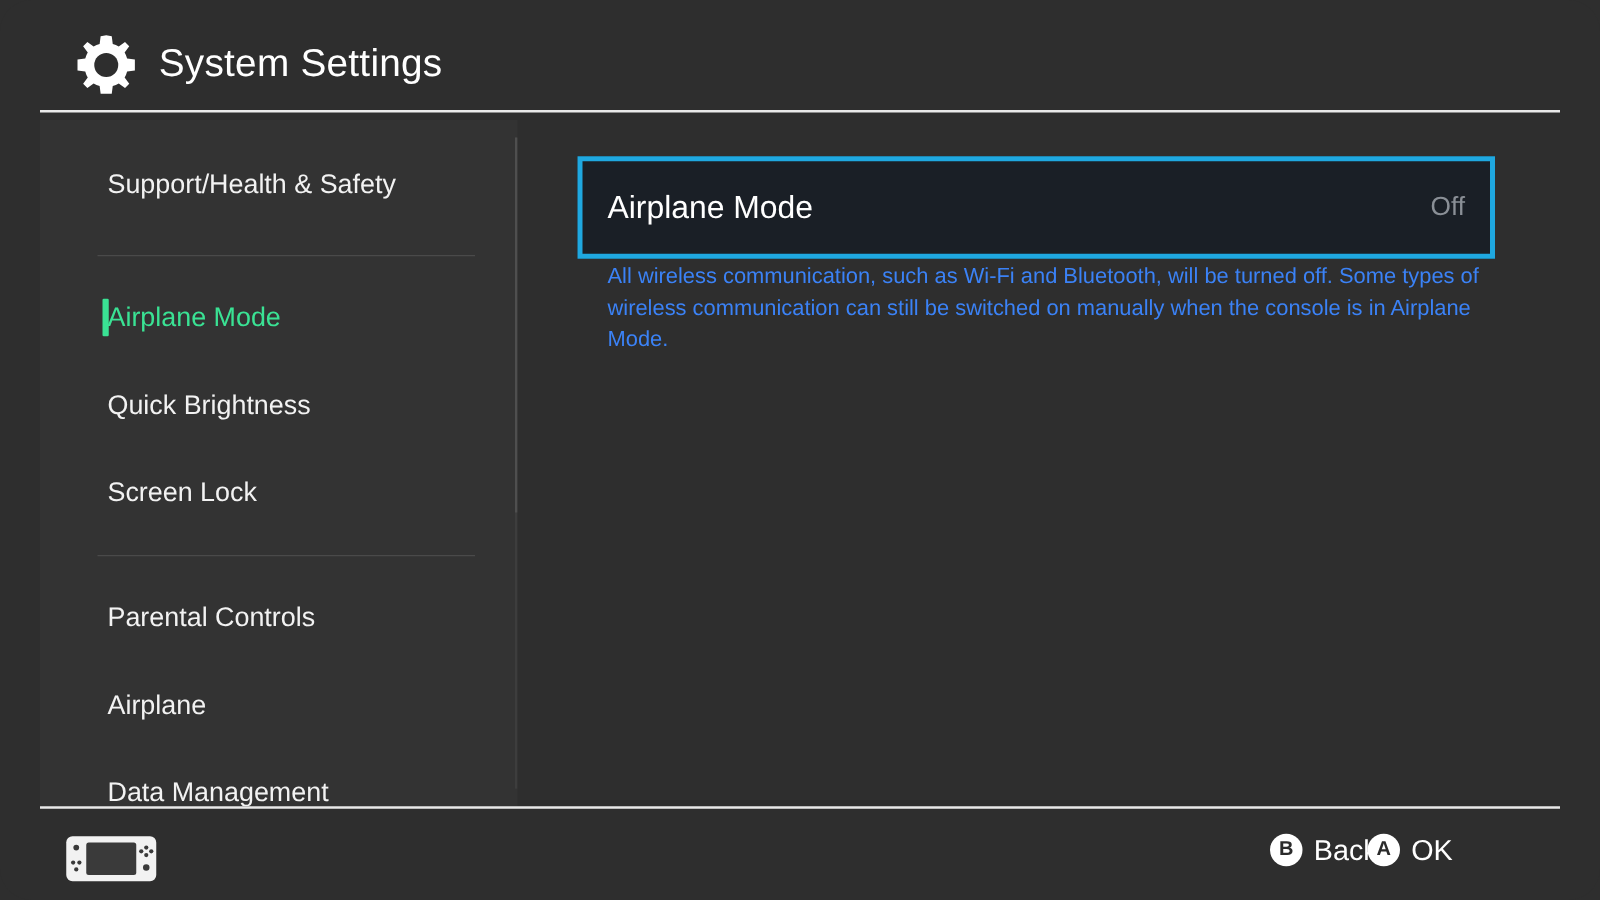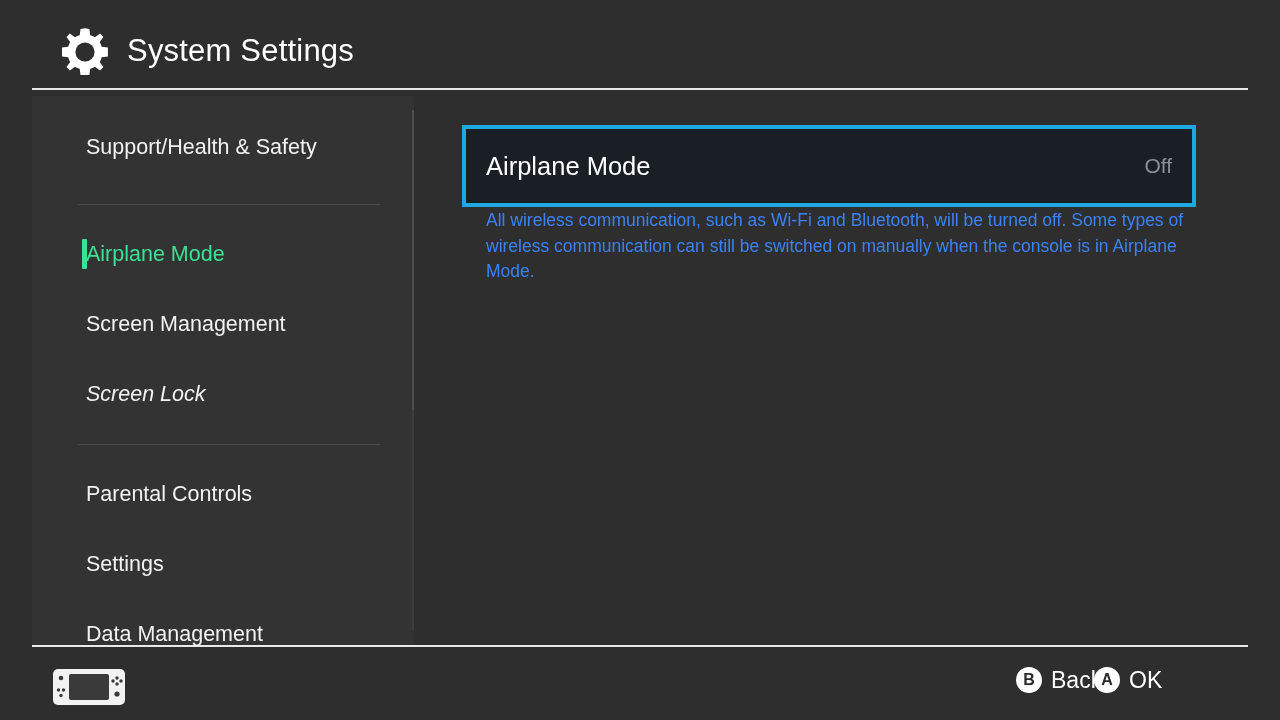--- a/index.html
+++ b/index.html
@@ -264,30 +264,30 @@
         <div class="nav-divider" style="top: 108px;"></div>
         <div class="nav-divider" style="top: 348px;"></div>
         <div class="nav-item" style="top: 31px;">
           <span class="nav-label">Support/Health &amp; Safety</span>
         </div>
         <div class="nav-item active" style="top: 138px;">
           <div class="nav-accent"></div>
           <span class="nav-label">Airplane Mode</span>
         </div>
         <div class="nav-item" style="top: 208px;">
-          <span class="nav-label">Screen Management</span>
-        </div>
-        <div class="nav-item" style="top: 278px; font-style: italic;">
+          <span class="nav-label">Quick Brightness</span>
+        </div>
+        <div class="nav-item" style="top: 278px;">
           <span class="nav-label">Screen Lock</span>
         </div>
         <div class="nav-item" style="top: 378px;">
           <span class="nav-label">Parental Controls</span>
         </div>
         <div class="nav-item" style="top: 448px;">
-          <span class="nav-label">Settings</span>
+          <span class="nav-label">Airplane</span>
         </div>
         <div class="nav-item" style="top: 518px;">
           <span class="nav-label">Data Management</span>
         </div>
       </div>
     <div id="sidebar-scroll-track"></div>
     <div id="sidebar-scroll-thumb"></div>
   </div>
 
   <div id="main">

